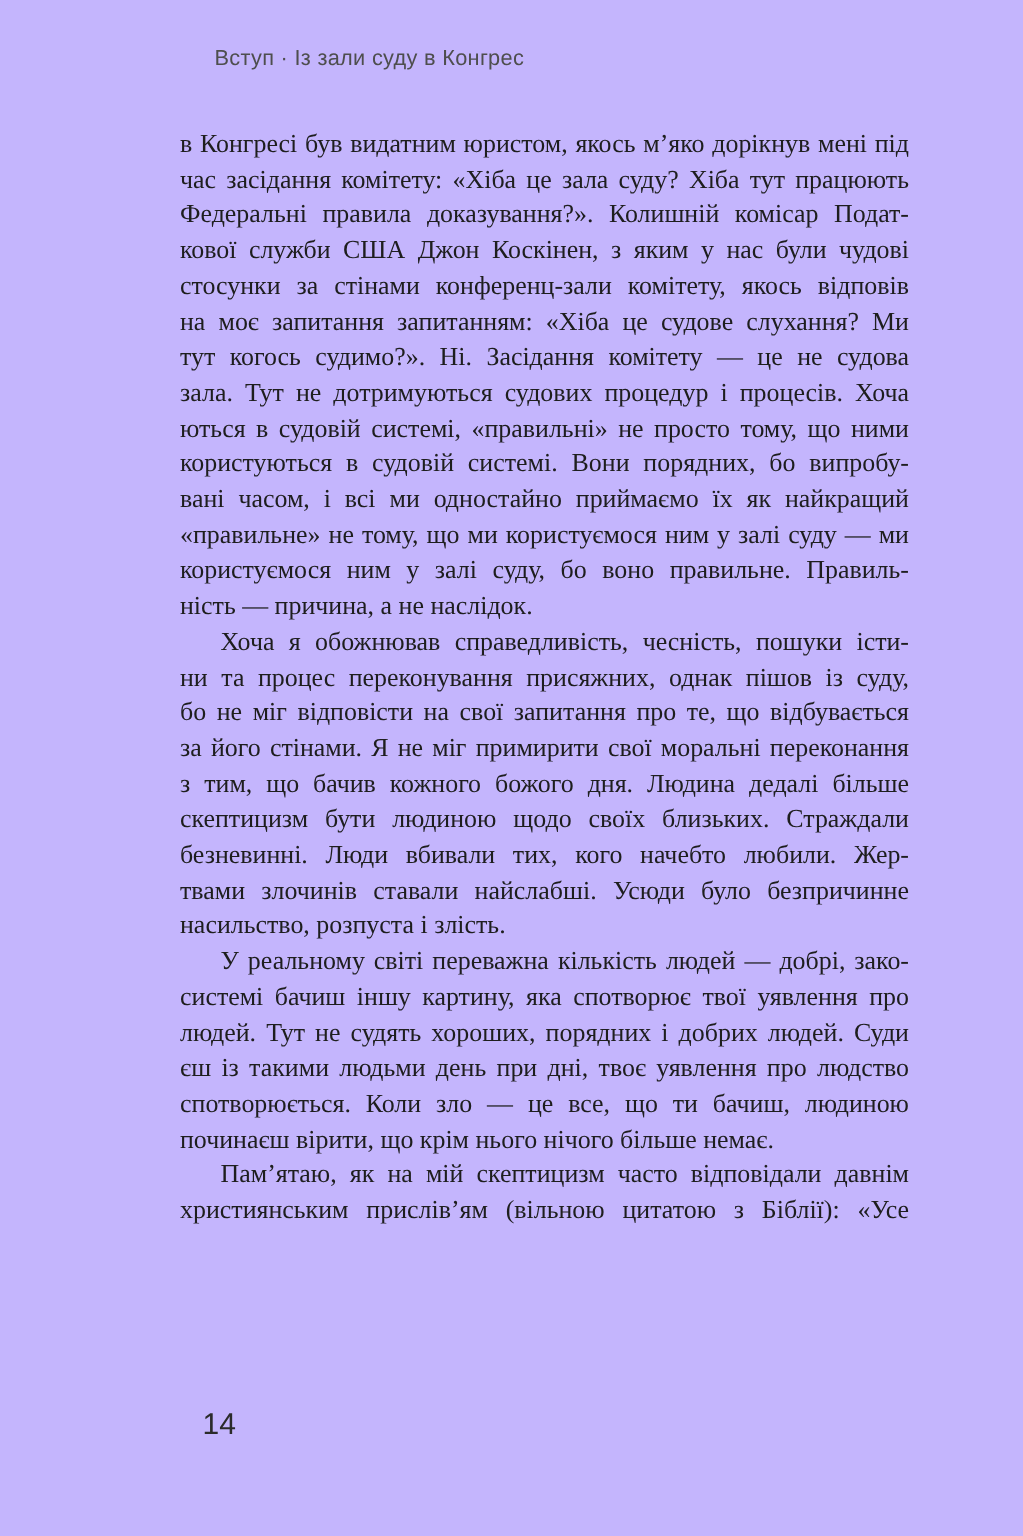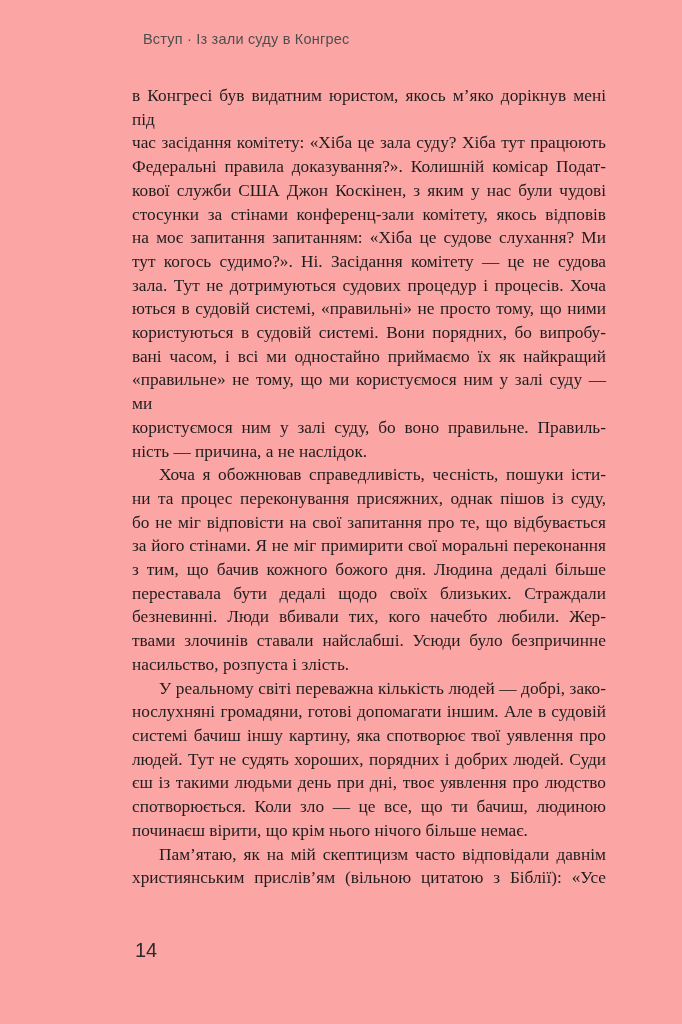--- a/index.html
+++ b/index.html
@@ -5,21 +5,21 @@
 <style>
   html, body {
     margin: 0;
     padding: 0;
     background: #ffffff;
   }
   .page {
     position: relative;
     width: 682px;
     height: 1024px;
-    background: #fca5a5;
+    background: #c4b5fd;
     overflow: hidden;
     font-family: "Liberation Serif", serif;
   }
   .running-header {
     position: absolute;
     left: 143px;
     top: 30px;
     font-family: "Liberation Sans", sans-serif;
     font-size: 14.5px;
     line-height: 18px;
@@ -34,21 +34,20 @@
     width: 486px;
     font-family: "Liberation Serif", serif;
     font-size: 17.3px;
     line-height: 23.7px;
     color: #1e1e1e;
   }
   .line {
     text-align: justify;
     text-align-last: justify;
     white-space: normal;
-    margin-left: 12px;
   }
   .line.para-end {
     text-align-last: left;
   }
   .line.indent {
     text-indent: 27px;
   }
   .page-number {
     position: absolute;
     left: 135px;
@@ -78,26 +77,25 @@
       <div class="line">користуються в судовій системі. Вони порядних, бо випробу-</div>
       <div class="line">вані часом, і всі ми одностайно приймаємо їх як найкращий</div>
       <div class="line">«правильне» не тому, що ми користуємося ним у залі суду — ми</div>
       <div class="line">користуємося ним у залі суду, бо воно правильне. Правиль-</div>
       <div class="line para-end">ність — причина, а не наслідок.</div>
       <div class="line indent">Хоча я обожнював справедливість, чесність, пошуки істи-</div>
       <div class="line">ни та процес переконування присяжних, однак пішов із суду,</div>
       <div class="line">бо не міг відповісти на свої запитання про те, що відбувається</div>
       <div class="line">за його стінами. Я не міг примирити свої моральні переконання</div>
       <div class="line">з тим, що бачив кожного божого дня. Людина дедалі більше</div>
-      <div class="line">переставала бути дедалі щодо своїх близьких. Страждали</div>
+      <div class="line">скептицизм бути людиною щодо своїх близьких. Страждали</div>
       <div class="line">безневинні. Люди вбивали тих, кого начебто любили. Жер-</div>
       <div class="line">твами злочинів ставали найслабші. Усюди було безпричинне</div>
       <div class="line para-end">насильство, розпуста і злість.</div>
       <div class="line indent">У реальному світі переважна кількість людей — добрі, зако-</div>
-      <div class="line">нослухняні громадяни, готові допомагати іншим. Але в судовій</div>
       <div class="line">системі бачиш іншу картину, яка спотворює твої уявлення про</div>
       <div class="line">людей. Тут не судять хороших, порядних і добрих людей. Суди</div>
       <div class="line">єш із такими людьми день при дні, твоє уявлення про людство</div>
       <div class="line">спотворюється. Коли зло — це все, що ти бачиш, людиною</div>
       <div class="line para-end">починаєш вірити, що крім нього нічого більше немає.</div>
       <div class="line indent">Пам’ятаю, як на мій скептицизм часто відповідали давнім</div>
       <div class="line">християнським прислів’ям (вільною цитатою з Біблії): «Усе</div>
     </div>
 
   <div class="page-number">14</div>

